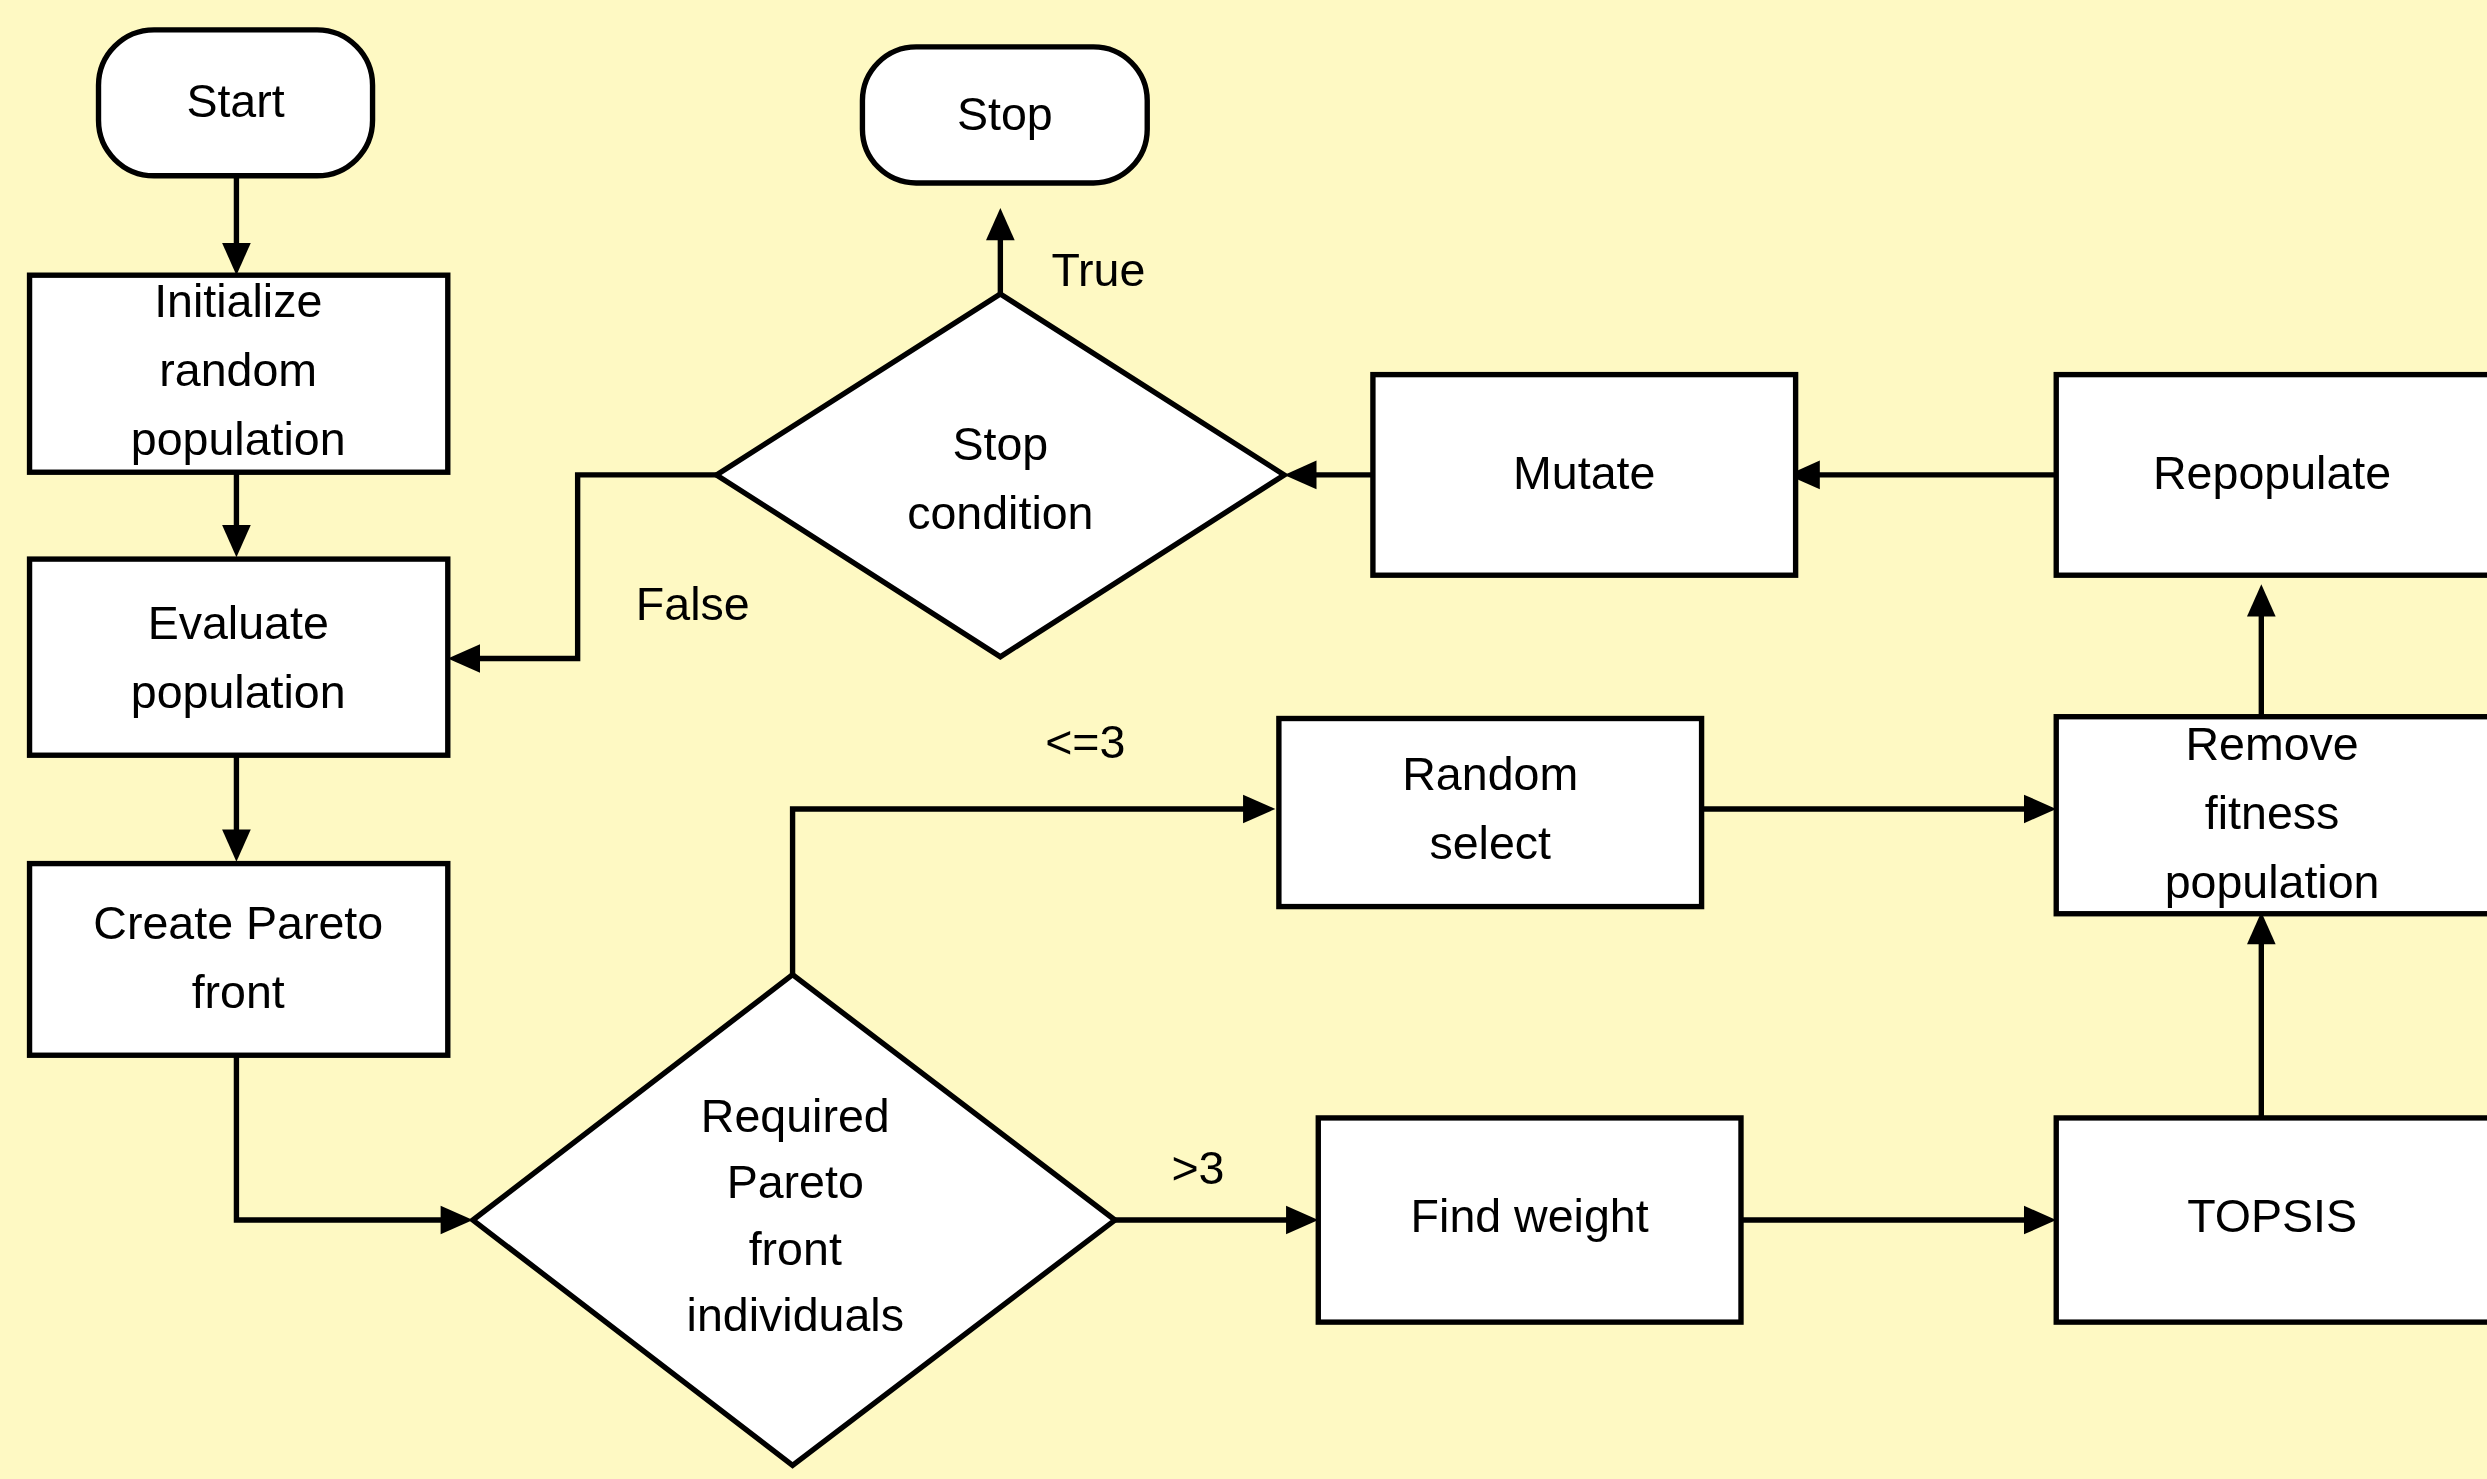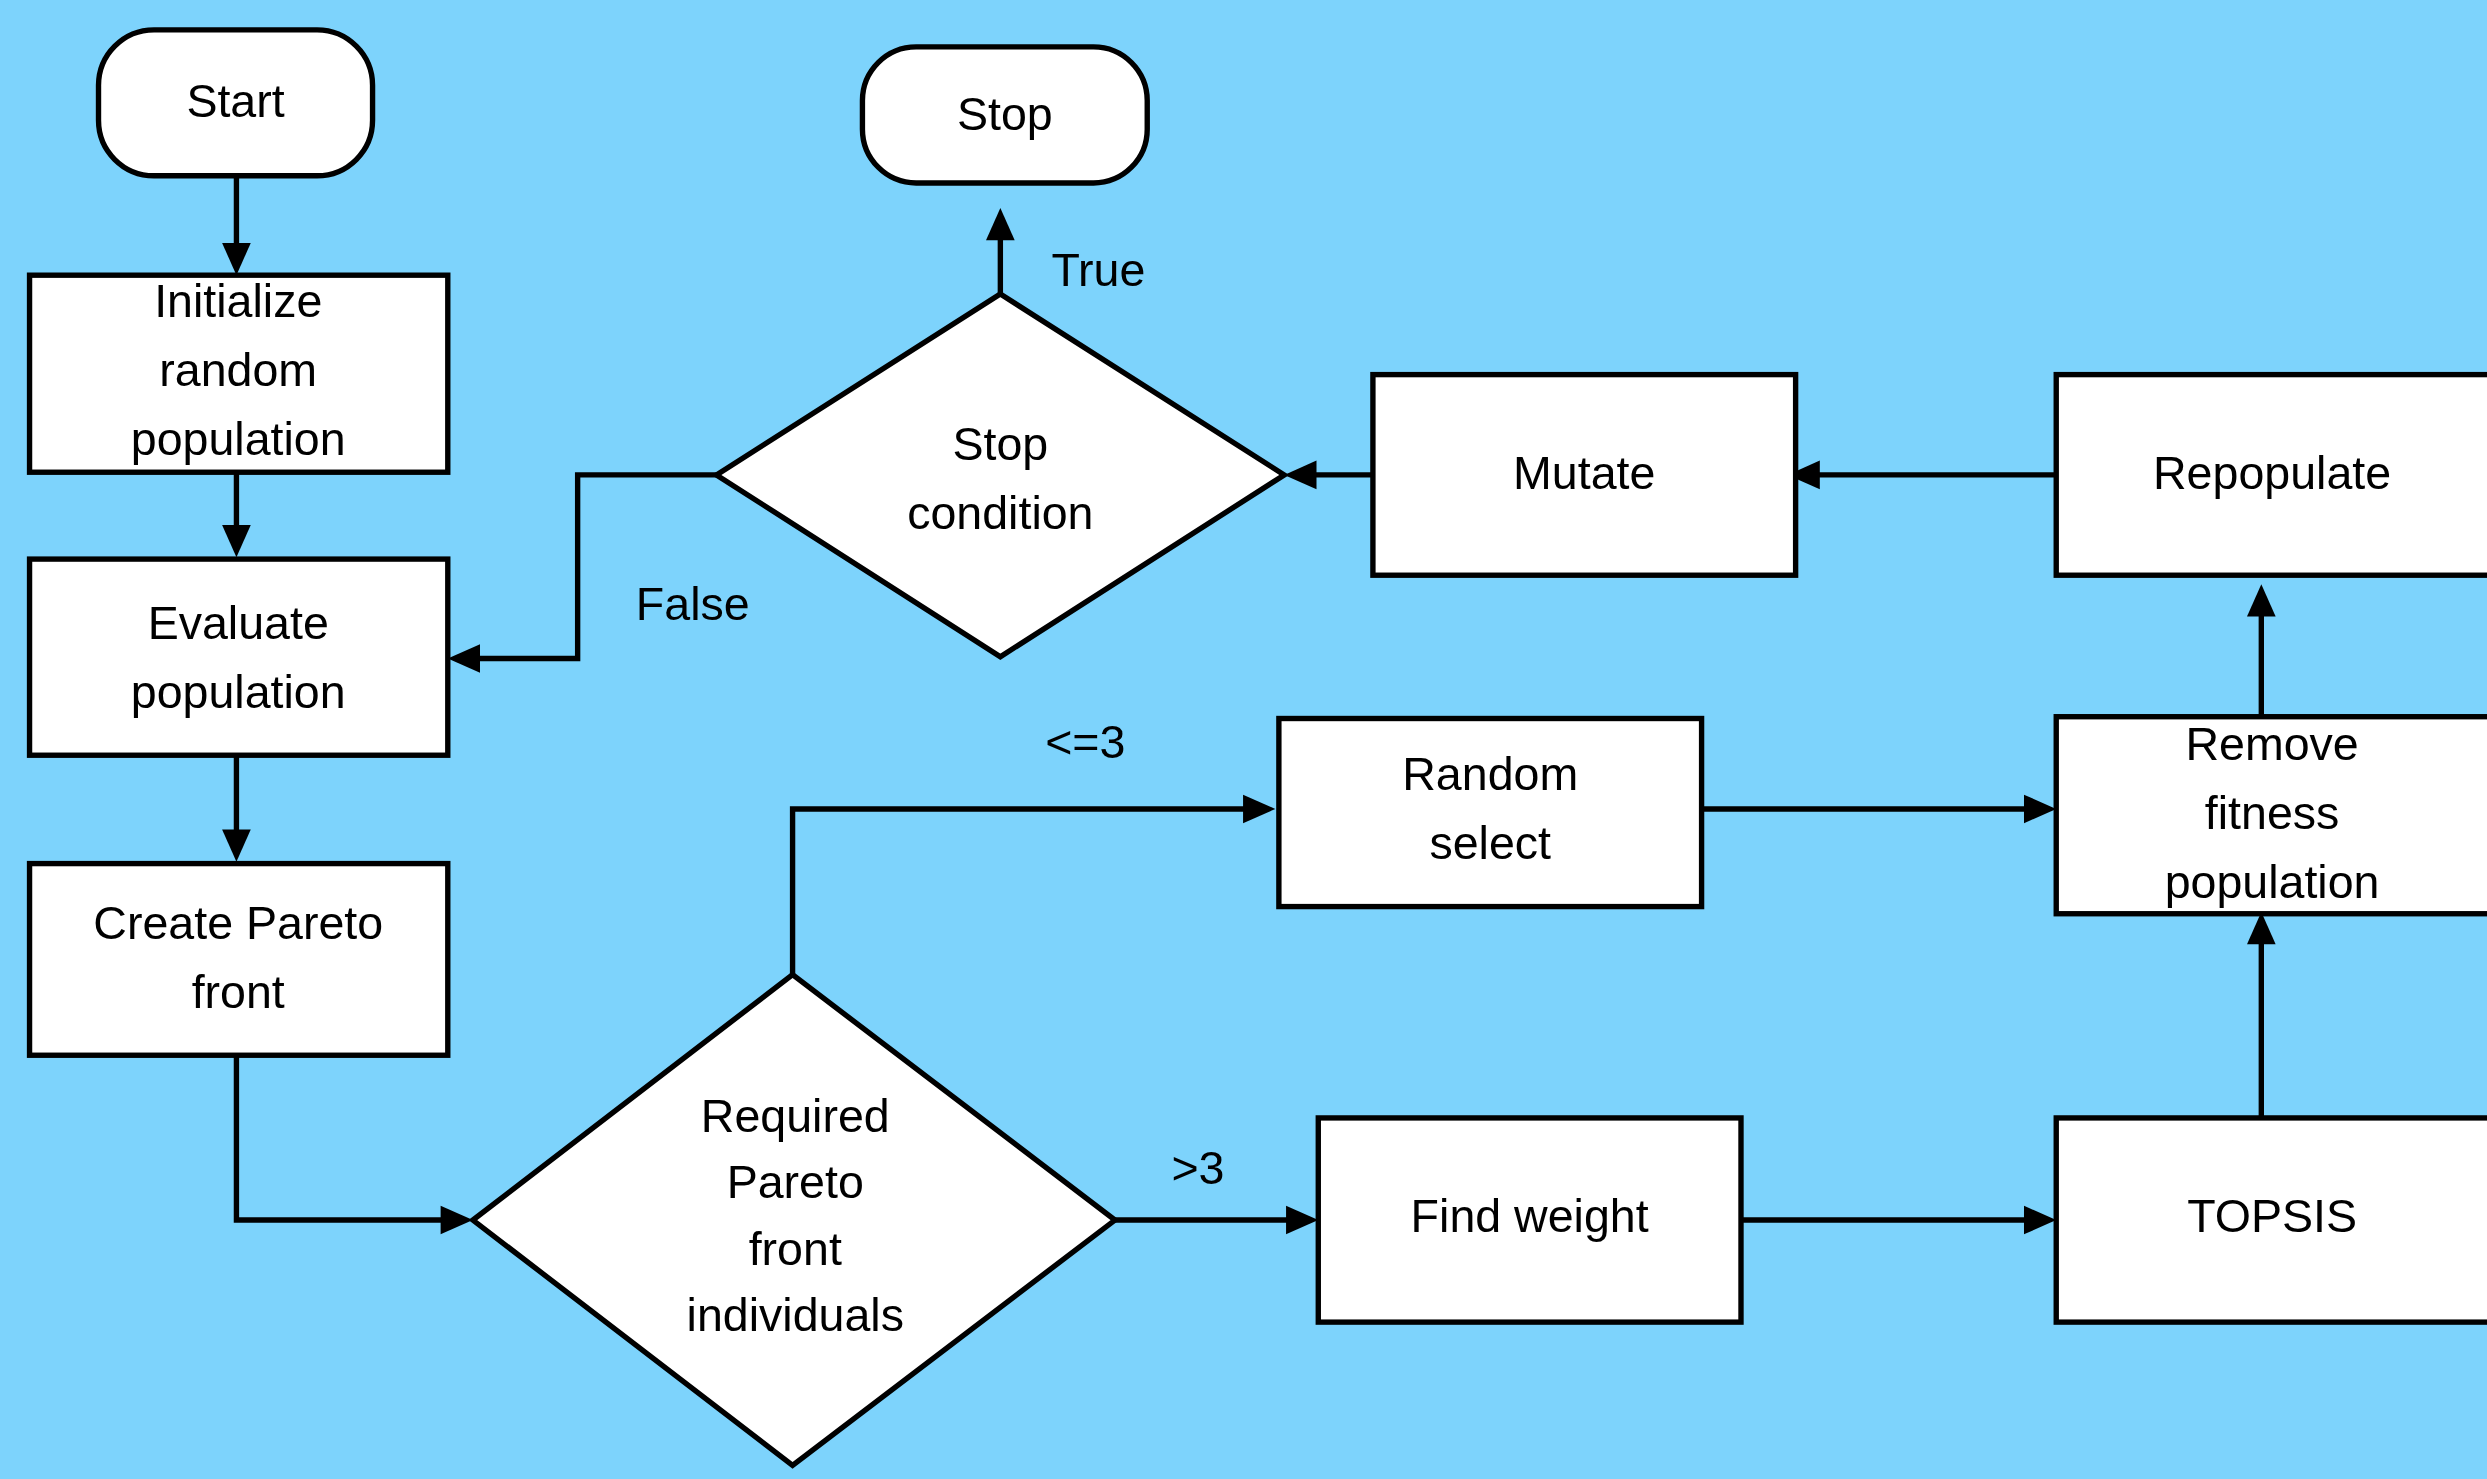--- a/index.html
+++ b/index.html
@@ -4,21 +4,21 @@
 <style>
   html, body {
     margin: 0;
     padding: 0;
     background: #ffffff;
   }
   #canvas-wrap {
     position: relative;
     width: 2487px;
     height: 1480px;
-    background: #7dd3fc;
+    background: #fef9c3;
     overflow: hidden;
   }
   svg#flowchart {
     position: absolute;
     top: 0; left: 0;
     width: 2487px;
     height: 1480px;
     display: block;
   }
   .shape-stroke {

